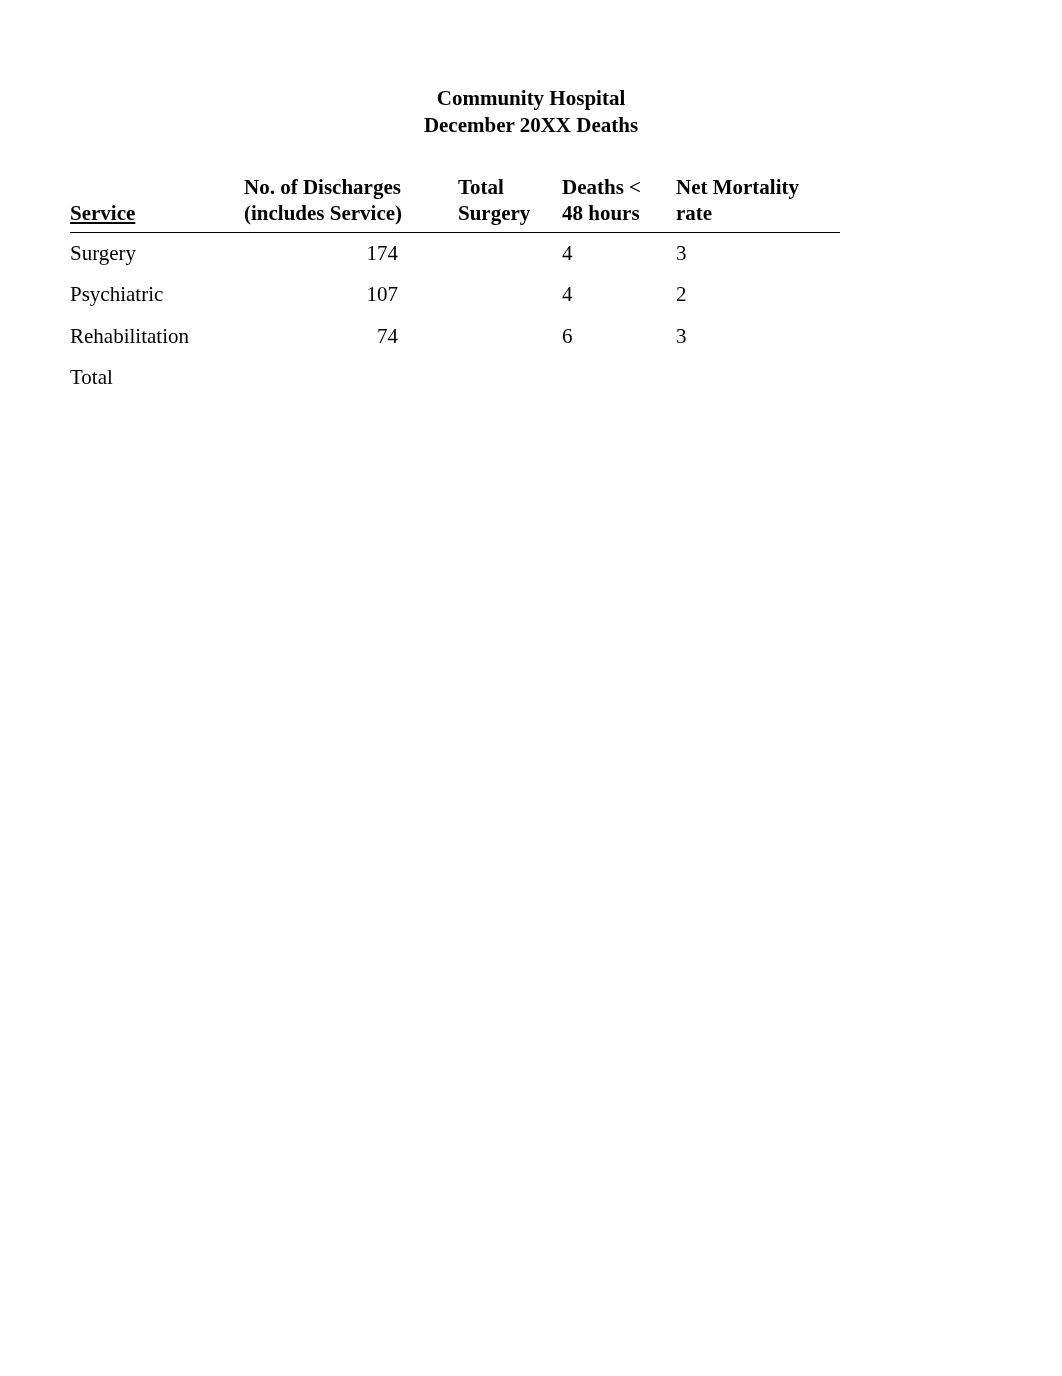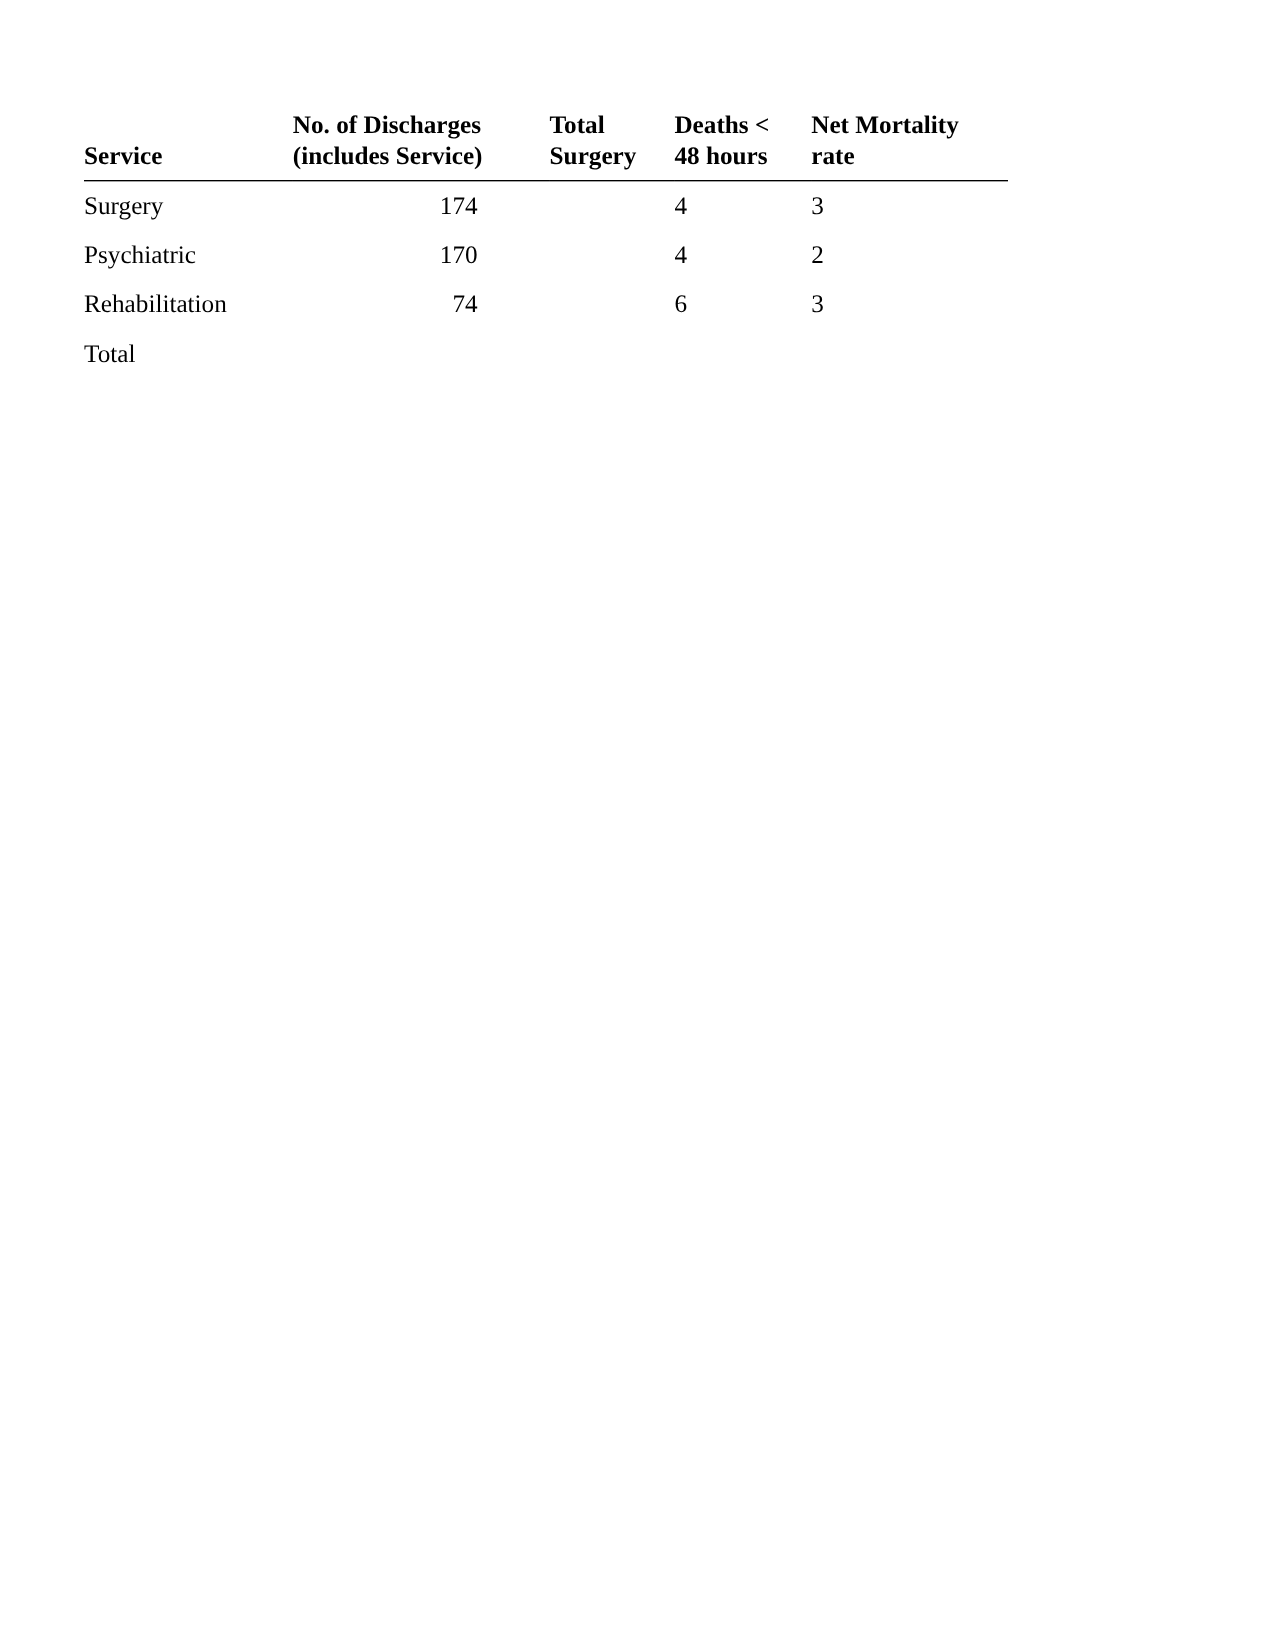--- a/index.html
+++ b/index.html
@@ -32,35 +32,39 @@
     vertical-align: bottom;
     padding: 6px 14px 6px 0;
     border-bottom: 1px solid #000;
     line-height: 1.25;
   }
   td {
     padding: 6px 14px 6px 0;
     vertical-align: top;
     line-height: 1.4;
   }
-  .col-service { width: 160px; }
+  .col-service { width: 160px; text-decoration: underline; }
   .col-discharges { width: 200px; text-align: right; margin-top: 18px; }
   .col-total-deaths { width: 90px; }
   .col-deaths48 { width: 100px; }
   .col-nmr { width: 150px; }
   td.num-right { text-align: right; padding-right: 60px; }
   .footer-note {
     margin-top: 32px;
   }
 </style>
 </head>
 <body>
 
 <div class="page">
 
+  <div class="title-block">
+    <div>Community Hospital</div>
+    <div>December 20XX Deaths</div>
+  </div>
 
   <table>
     <thead>
       <tr>
         <th class="col-service">
           <span>Service</span>
         </th>
         <th class="col-discharges" style="text-align:left;">
           <span>No. of Discharges</span><br>
           <span>(includes Service)</span>
@@ -82,21 +86,21 @@
     <tbody>
       <tr>
         <td>Surgery</td>
         <td class="num-right">174</td>
         <td></td>
         <td>4</td>
         <td>3</td>
       </tr>
       <tr>
         <td>Psychiatric</td>
-        <td class="num-right">170</td>
+        <td class="num-right">107</td>
         <td></td>
         <td>4</td>
         <td>2</td>
       </tr>
       <tr>
         <td>Rehabilitation</td>
         <td class="num-right">74</td>
         <td></td>
         <td>6</td>
         <td>3</td>

